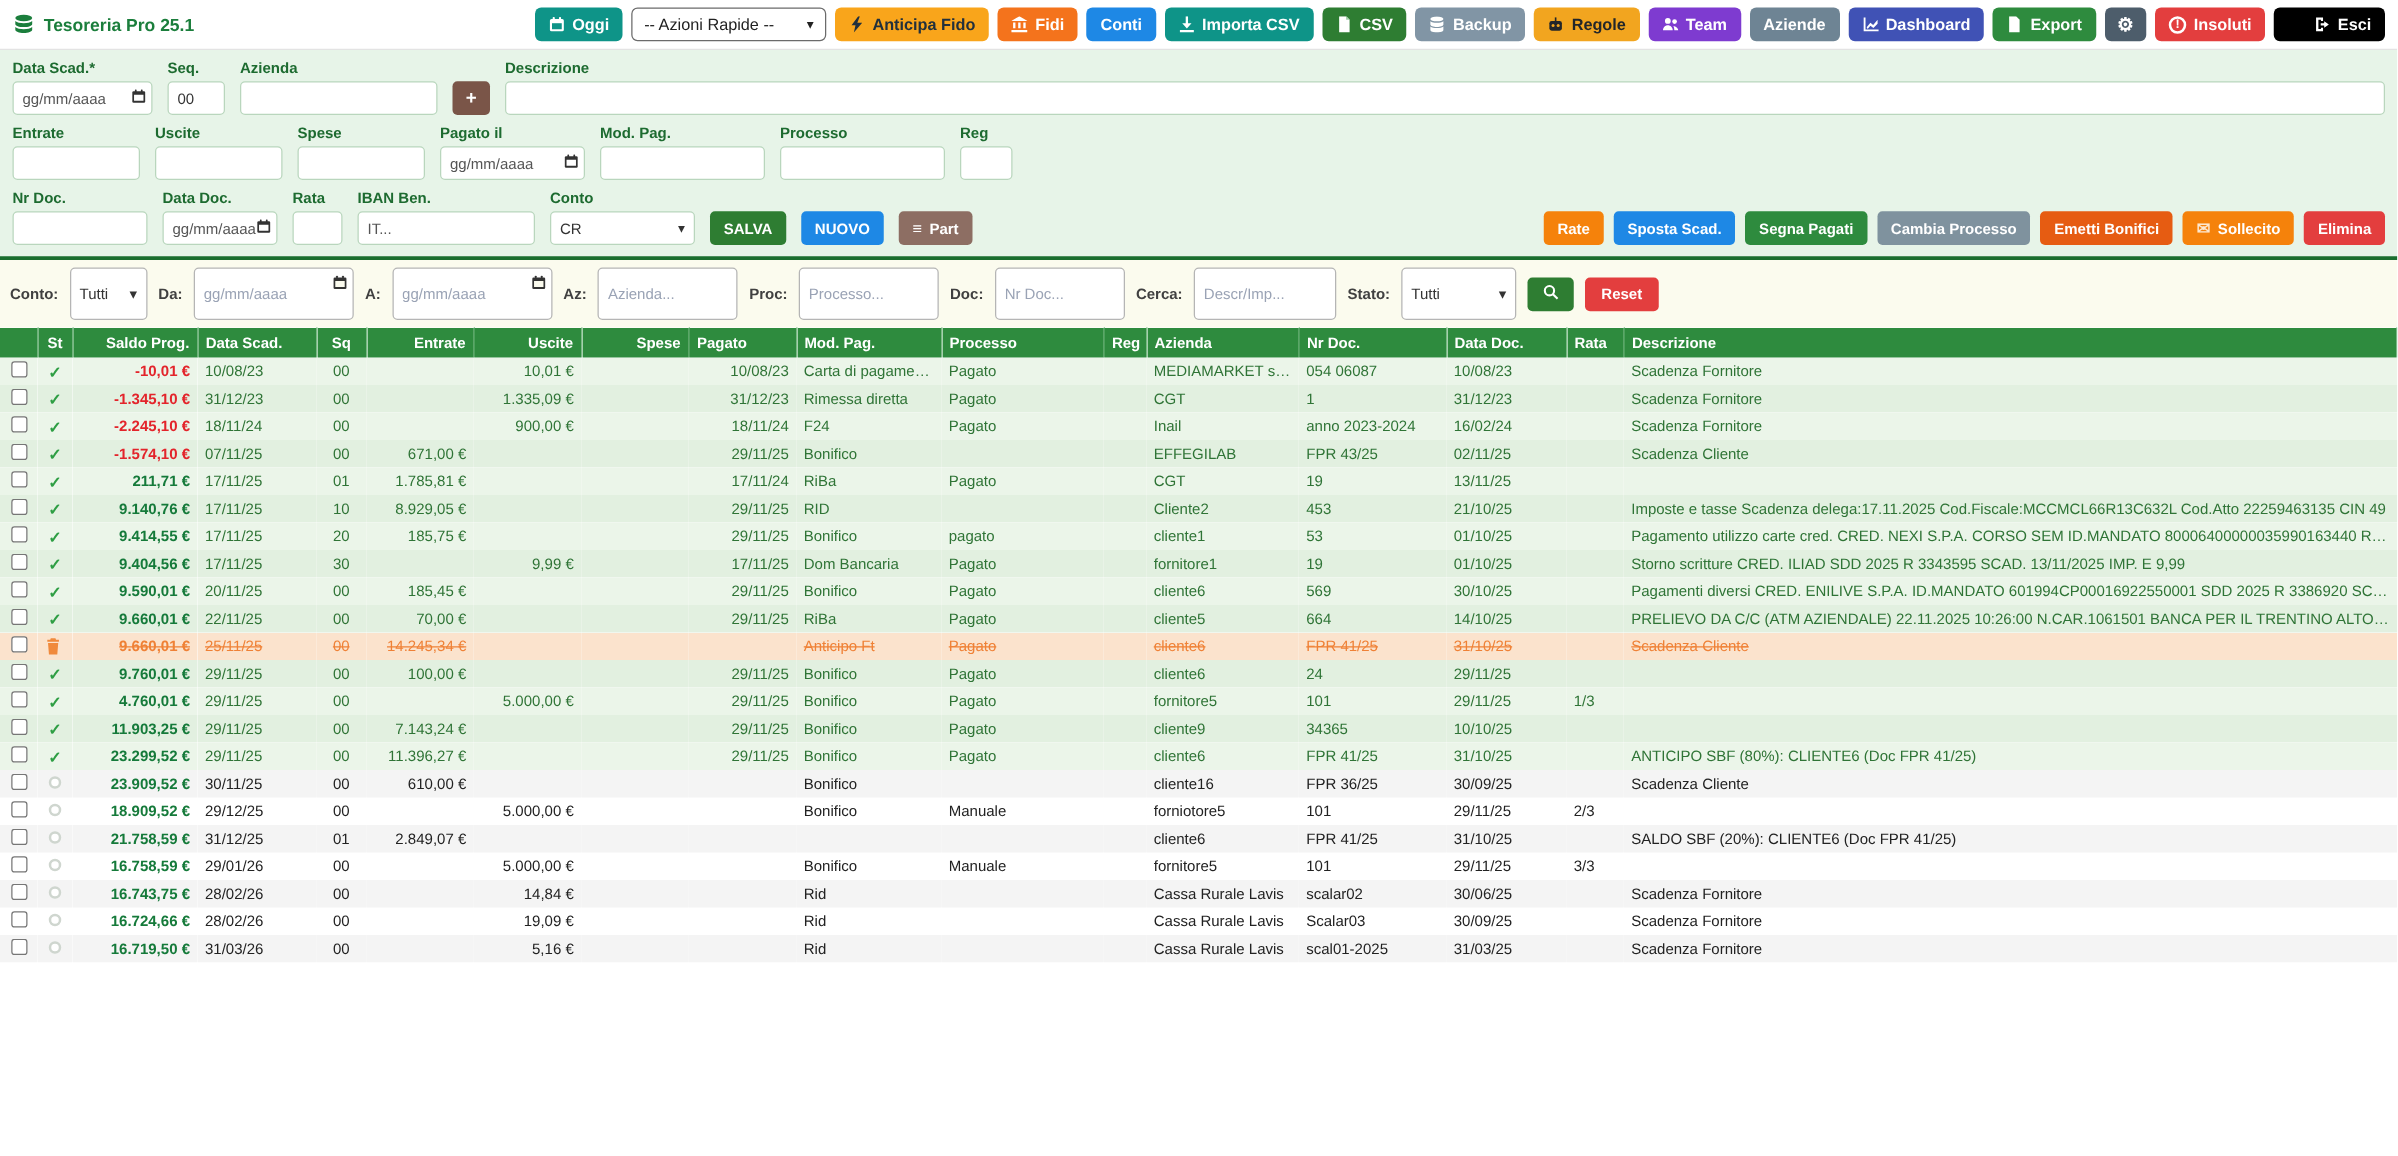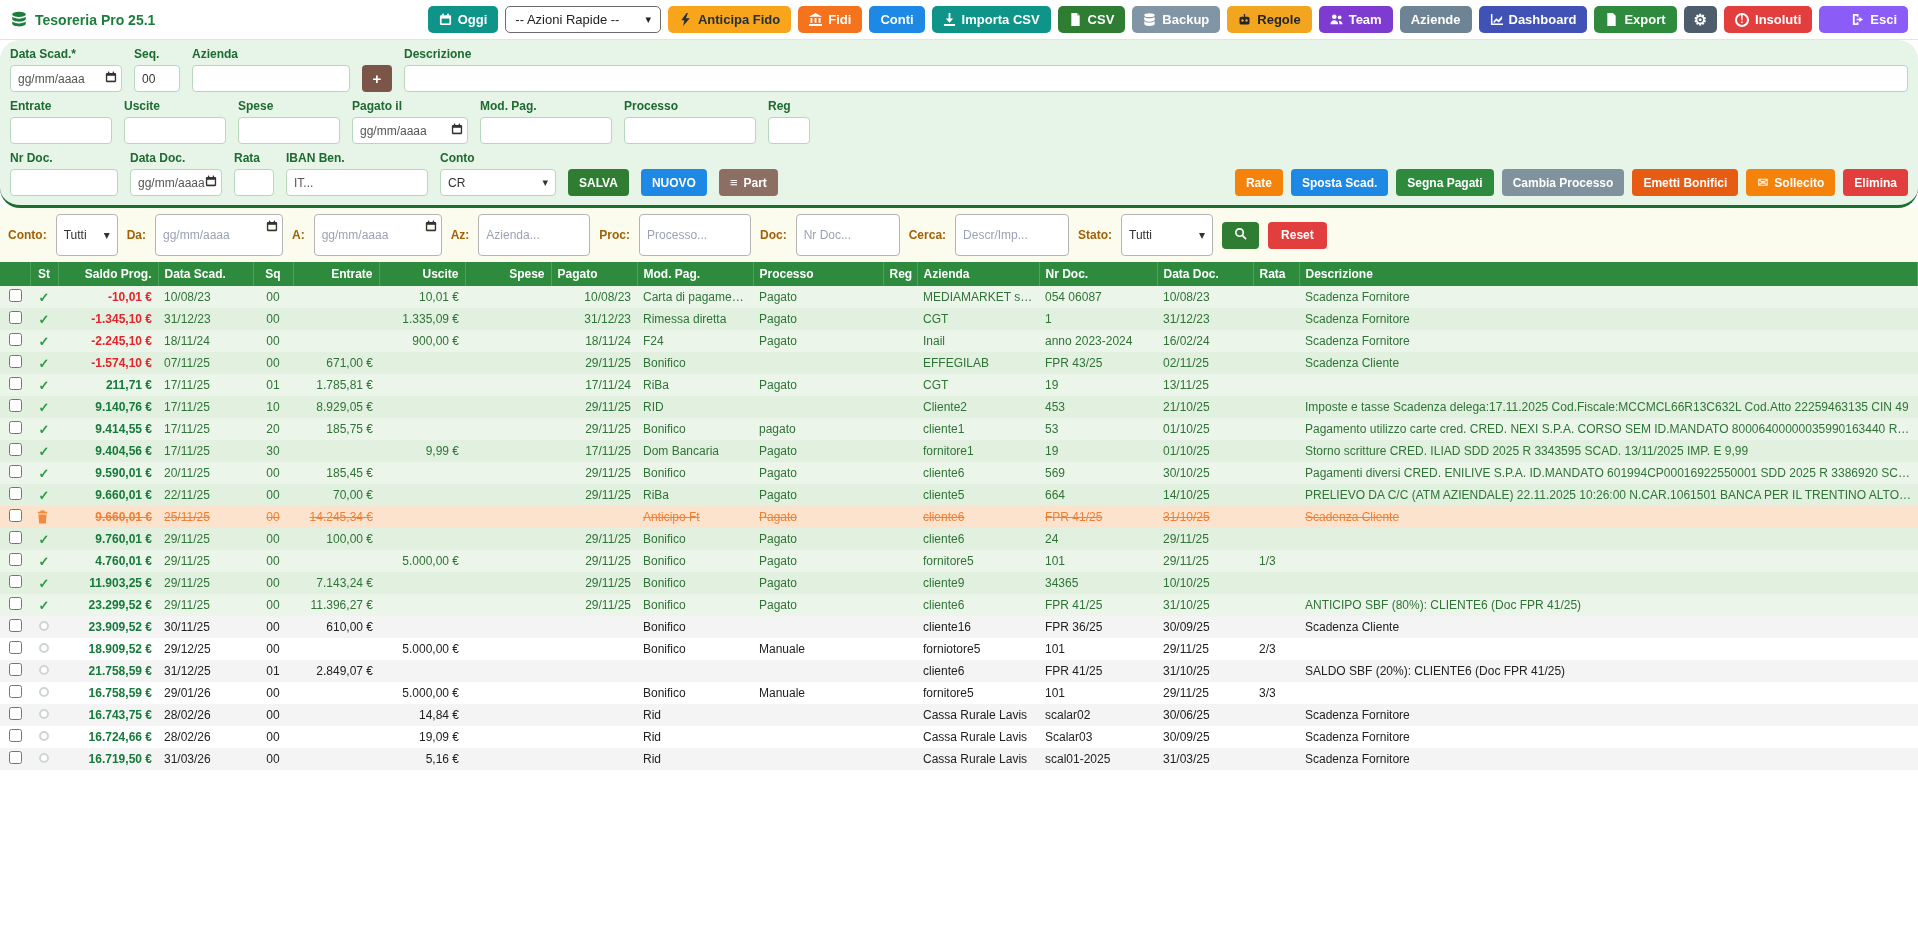--- a/index.html
+++ b/index.html
@@ -24,29 +24,29 @@
   .btn-importa { background:#0e9488; }
   .btn-csv { background:#2e7d32; }
   .btn-backup { background:#8195a5; }
   .btn-regole { background:#f2a51f; color:#22262a; }
   .btn-team { background:#7e3bd0; }
   .btn-aziende { background:#6e8494; }
   .btn-dashboard { background:#4052b5; }
   .btn-export { background:#2e8b3e; }
   .btn-gear { background:#4d5d6b; font-size:15px; padding:0 10px; }
   .btn-insoluti { background:#e33e3e; }
-  .btn-esci { background:#8b5cf6;padding-left:32px; }
+  .btn-esci { background:#000000;padding-left:32px; }
   .select-box { height:27px; background:#fff; border:1px solid #6b6b6b; border-radius:5px;
                 display:inline-flex; align-items:center; gap:26px; padding:0 9px; font-size:13px; color:#222; cursor:pointer; }
   .select-box .chev { font-size:11px; color:#222; }
   .excl { width:14px; height:14px; border:2px solid #fff; border-radius:50%; display:inline-flex;
           align-items:center; justify-content:center; font-size:10px; line-height:1; }
 
   
-  .form-panel { background:#e7f4e8; padding:7px 10px 9px; border-bottom:3px solid #1a6e2e; flex:0 0 auto;border-radius:20px; }
+  .form-panel { background:#e7f4e8; padding:7px 10px 9px; border-bottom:3px solid #1a6e2e; flex:0 0 auto; }
   .f-row { display:flex; gap:12px; margin-bottom:7px; align-items:flex-end; }
   .f-row:last-child { margin-bottom:0; }
   .field label { display:block; font-size:12px; font-weight:bold; color:#1d6b30; margin-bottom:4px; }
   .field input, .field .datebox input, .field .fselect {
       height:27px; border:1px solid #b9d6bd; border-radius:4px; background:#fff;
       padding:0 7px; font-size:12px; color:#333; width:100%; font-family:inherit; }
   .field input::placeholder { color:#555; }
   .datebox { position:relative; }
   .datebox input { padding-right:22px; }
   .datebox .cal { position:absolute; right:5px; top:6px; }
@@ -64,21 +64,21 @@
   .btn-salva { background:#2e7d32; } .btn-nuovo { background:#1e88e5; }
   .btn-part { background:#8d6e63; } .btn-part .gl { font-size:13px; }
   .right-actions { margin-left:auto; display:flex; gap:8px; }
   .btn-rate { background:#f5820b; } .btn-sposta { background:#1e88e5; } .btn-segna { background:#2e8b3e; }
   .btn-cambia { background:#7f929e; } .btn-emetti { background:#e65c12; }
   .btn-sollecito { background:#f5820b; } .btn-sollecito .env { font-size:13px; color:#fde8d0; }
   .btn-elimina { background:#e33e3e; }
 
   
   .filter-bar { background:#fbfbee; padding:6px 8px; display:flex; align-items:center; gap:9px; flex:0 0 auto; }
-  .filter-bar label { font-size:12px; font-weight:bold; color:#a16207; }
+  .filter-bar label { font-size:12px; font-weight:bold; color:#404040; }
   .filter-bar input, .filter-bar .fselect2 { height:42px; border:1px solid #b5b5b5; border-radius:4px;
       background:#fff; padding:0 7px; font-size:12px; color:#333; font-family:inherit; }
   .filter-bar input::placeholder { color:#9aa3b5; }
   .fselect2 { display:inline-flex; align-items:center; justify-content:space-between; gap:8px; cursor:pointer; }
   .fw-conto{width:62px;} .fw-date{width:128px;} .fw-az{width:112px;} .fw-proc{width:112px;}
   .fw-doc{width:104px;} .fw-cerca{width:114px;} .fw-stato{width:92px;}
   .btn-search { height:27px; width:37px; background:#2e7d32; border:none; border-radius:4px; cursor:pointer;
                 display:inline-flex; align-items:center; justify-content:center; }
   .btn-reset { height:27px; padding:0 13px; background:#e33e3e; border:none; border-radius:4px; color:#fff;
                font-weight:bold; font-size:12px; cursor:pointer; font-family:inherit; }

